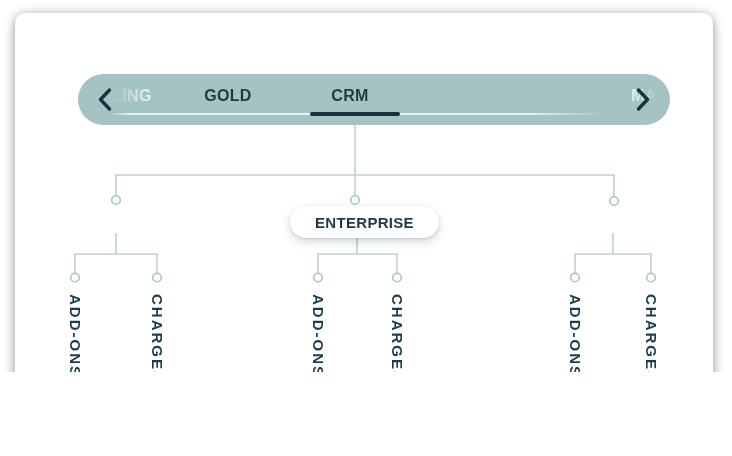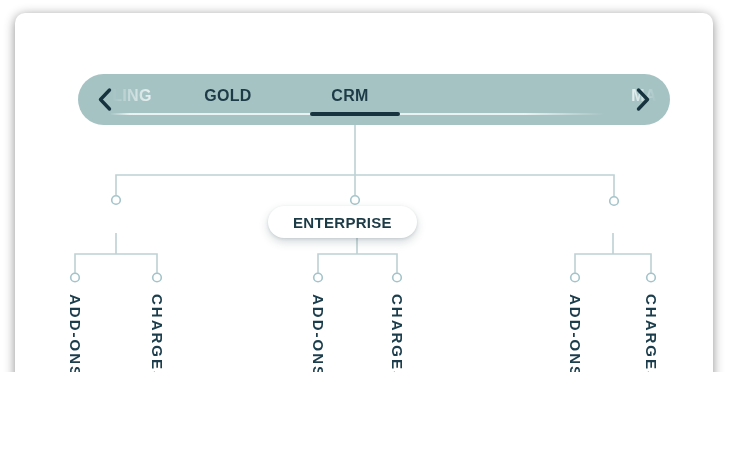--- a/index.html
+++ b/index.html
@@ -110,21 +110,21 @@
     <div class="track"></div>
     <div class="indicator"></div>
 
     <button class="chev right">
       <svg width="26" height="27" viewBox="0 0 26 27">
         <path d="M9.5 4 L18.5 13.5 L9.5 23" fill="none" stroke="#16333f" stroke-width="3.4" stroke-linecap="round" stroke-linejoin="round"></path>
       </svg>
     </button>
   </div>
 
-  <div class="node" style="left:268px;top:206px;width:149px;height:32px">ENTERPRISE</div>
+  <div class="node" style="left:290px;top:206px;width:149px;height:32px">ENTERPRISE</div>
 
   <div class="vlabel" style="left:83px">ADD-ONS</div>
   <div class="vlabel" style="left:165px">CHARGES</div>
   <div class="vlabel" style="left:326px">ADD-ONS</div>
   <div class="vlabel" style="left:405px">CHARGES</div>
   <div class="vlabel" style="left:583px">ADD-ONS</div>
   <div class="vlabel" style="left:659px">CHARGES</div>
 
 </div>
 

